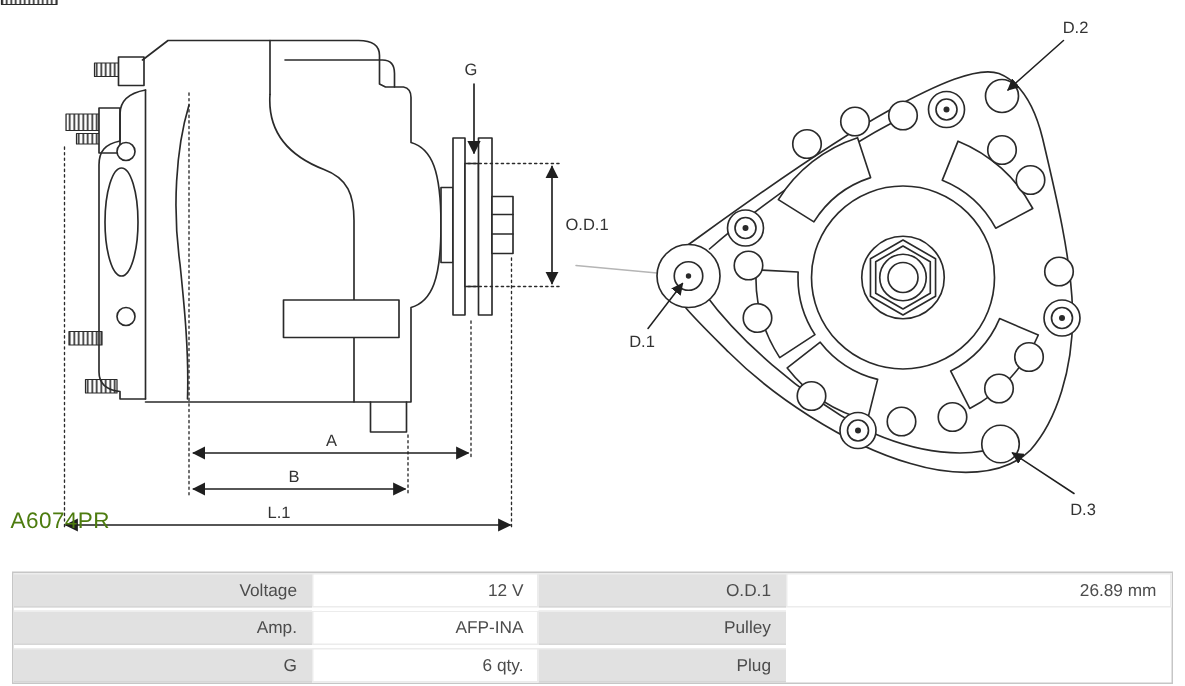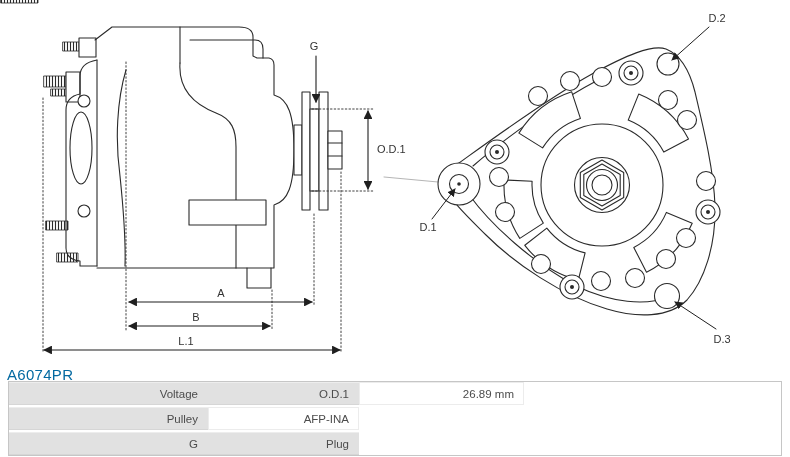--- a/index.html
+++ b/index.html
@@ -1,19 +1,19 @@
 <!DOCTYPE html>
 <html><head>
 <meta charset="utf-8">
 <style>
   html,body{margin:0;padding:0;background:#fff;}
   .stage{position:relative;width:790px;height:457px;background:#fff;overflow:hidden;
          font-family:"Liberation Sans",sans-serif;}
   svg text{font-family:"Liberation Sans",sans-serif;font-size:11px;fill:#333;}
-  .part-number{position:absolute;left:7px;top:366px;font-size:15px;color:#0369a1;letter-spacing:.3px;}
+  .part-number{position:absolute;left:7px;top:339px;font-size:15px;color:#4d7c0f;letter-spacing:.3px;}
   .spec-table{position:absolute;left:8px;top:381px;width:772px;border:1px solid #c6c6c6;background:#fff;}
   .spec-row{display:grid;grid-template-columns:199px 151px 165px auto;height:23px;margin-bottom:2px;}
   .spec-row:last-child{margin-bottom:0;}
   .cell{display:flex;align-items:center;justify-content:flex-end;
         font-size:11.5px;color:#4c4c4c;padding-right:10px;overflow:hidden;white-space:nowrap;}
   .cell.lbl{background:#e1e1e1;box-shadow:inset 0 1px 0 #ededed, inset 0 -1px 0 #d6d6d6;}
   .cell.val{background:#ffffff;box-shadow:inset 0 0 0 1px #ececec;}
 </style>
 </head>
 <body>
@@ -173,25 +173,28 @@
     <text x="722" y="343" text-anchor="middle" stroke="none">D.3</text>
   </svg>
 
   
   <div class="part-number">A6074PR</div>
 
   
   <div class="spec-table">
     <div class="spec-row">
       <div class="cell lbl">Voltage</div>
+      <div class="cell val">12 V</div>
       <div class="cell lbl">O.D.1</div>
       <div class="cell val">26.89 mm</div>
     </div>
     <div class="spec-row">
+      <div class="cell lbl">Amp.</div>
+      <div class="cell val">AFP-INA</div>
       <div class="cell lbl">Pulley</div>
-      <div class="cell val">AFP-INA</div>
     </div>
     <div class="spec-row">
       <div class="cell lbl">G</div>
+      <div class="cell val">6 qty.</div>
       <div class="cell lbl">Plug</div>
     </div>
   </div>
 </div>
 
 </body></html>

